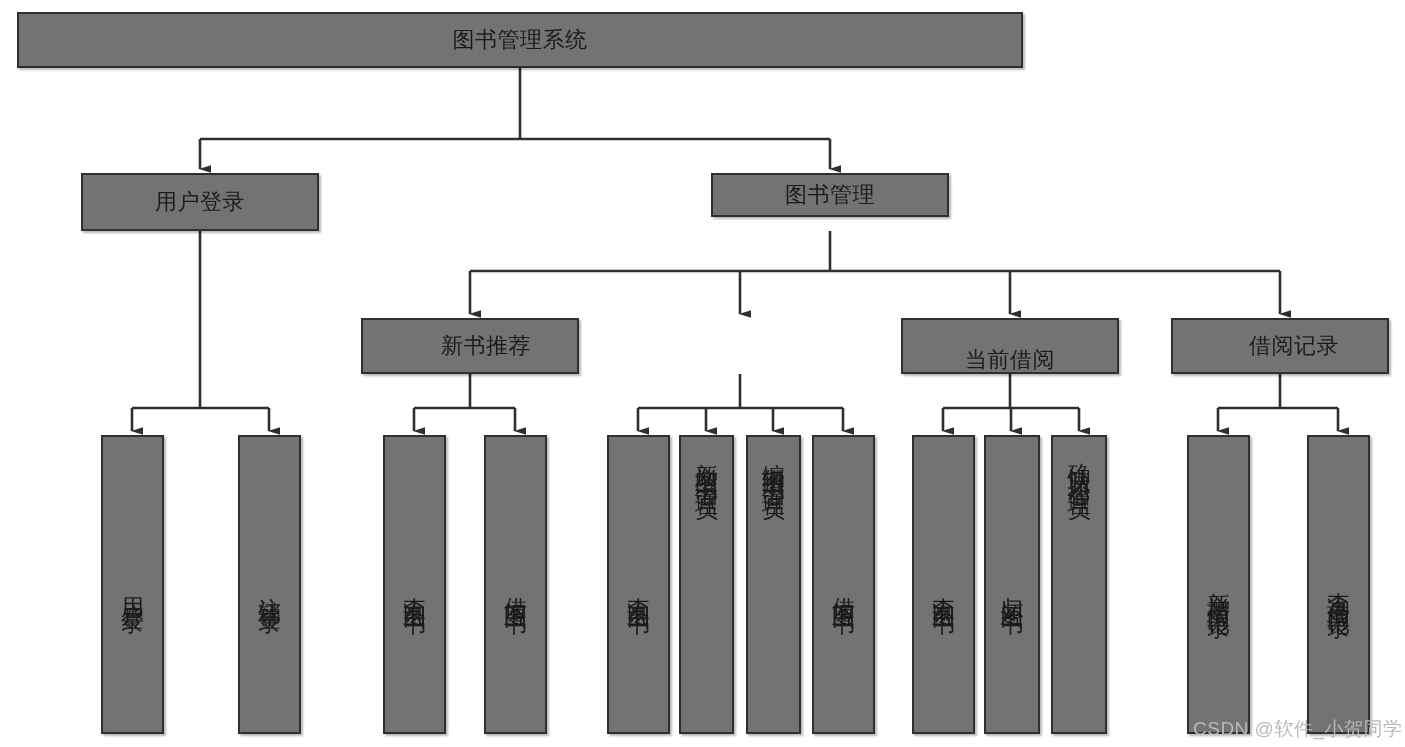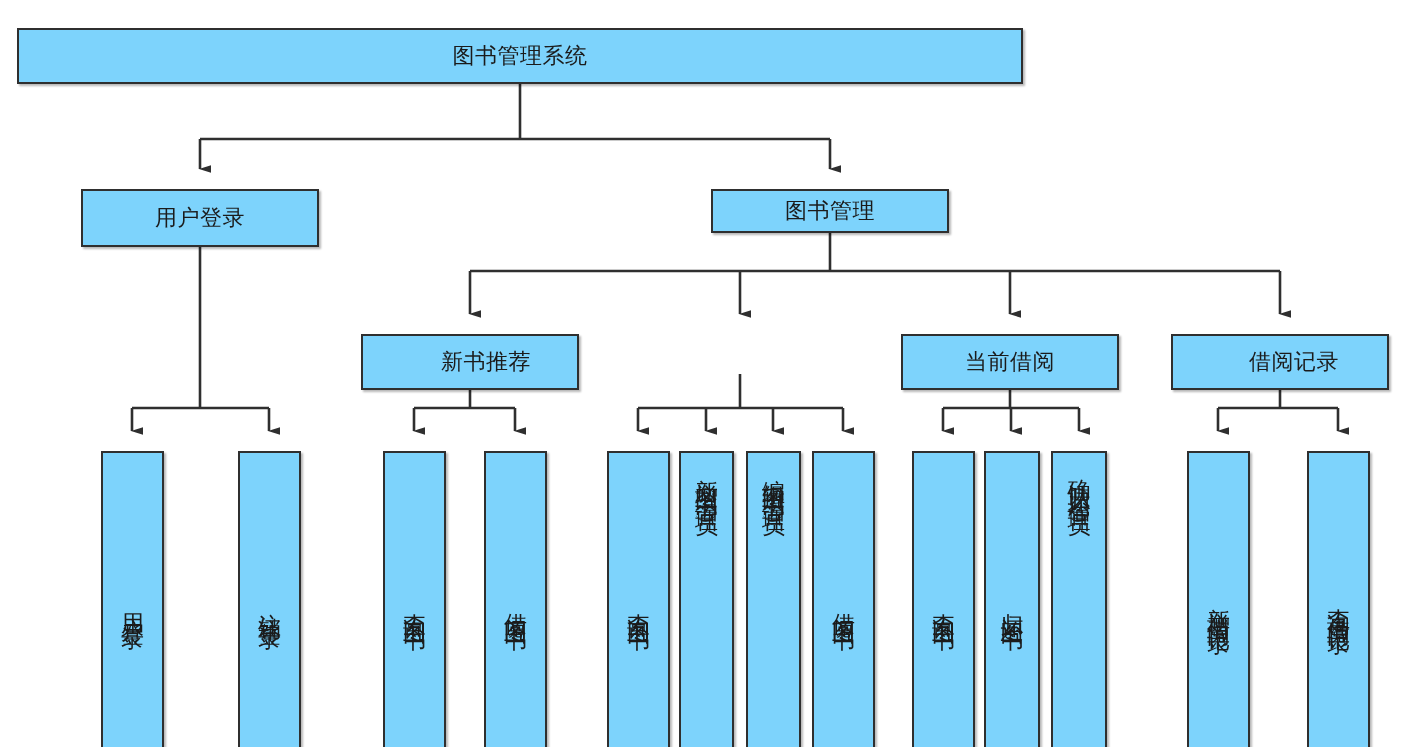--- a/index.html
+++ b/index.html
@@ -20,27 +20,26 @@
     left: 0;
     top: 0;
     width: 1405px;
     height: 747px;
     pointer-events: none;
   }
   .node {
     position: absolute;
     box-sizing: border-box;
     border: 2px solid #2f2f2f;
-    background: #7dd3fc;
+    background: #737373;
     box-shadow: 1.5px 1.5px 2px rgba(0,0,0,0.28);
     display: flex;
     align-items: center;
     justify-content: center;
     color: #1b1b1b;
-    margin-top: 16px;
   }
   .node .label {
     font-size: 22px;
     line-height: 1.15;
     letter-spacing: 0.5px;
     white-space: nowrap;
   }
   .node.vertical {
     align-items: flex-start;
     justify-content: center;
@@ -140,21 +139,21 @@
   <div class="node" style="left:81px; top:173px; width:238px; height:58px;">
     <span class="label">用户登录</span>
   </div>
   <div class="node" style="left:711px; top:173px; width:238px; height:44px;">
     <span class="label">图书管理</span>
   </div>
 
   <div class="node" style="left:361px; top:318px; width:218px; height:56px;padding-left:32px;">
     <span class="label">新书推荐</span>
   </div>
-  <div class="node" style="left:901px; top:318px; width:218px; height:56px;">
+  <div class="node" style="left:901px; top:318px; width:218px; height:56px;align-items:flex-end;">
     <span class="label">当前借阅</span>
   </div>
   <div class="node" style="left:1171px; top:318px; width:218px; height:56px;padding-left:28px;">
     <span class="label">借阅记录</span>
   </div>
 
   <div class="node vertical center" style="left:101px; top:435px; width:63px; height:299px;">
     <span class="label">用户登录</span>
   </div>
   <div class="node vertical center" style="left:238px; top:435px; width:63px; height:299px;">
@@ -191,14 +190,15 @@
     <span class="label">确认归还（管理员）</span>
   </div>
 
   <div class="node vertical center" style="left:1187px; top:435px; width:63px; height:299px;">
     <span class="label">新增借阅记录</span>
   </div>
   <div class="node vertical center" style="left:1307px; top:435px; width:63px; height:299px;">
     <span class="label">查询借阅记录</span>
   </div>
 
+  <div class="watermark" style="left:1193px; top:716px;">CSDN @软件_小贺同学</div>
 
 </div>
 
 </body></html>

